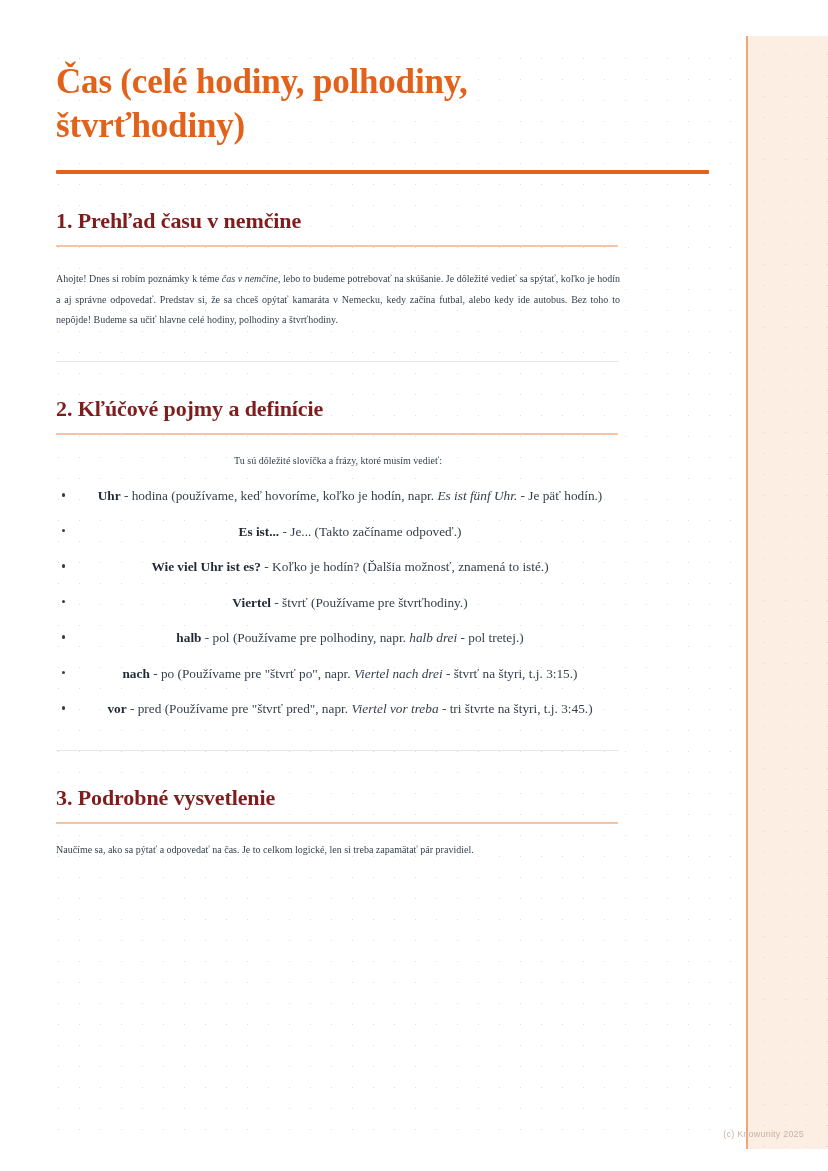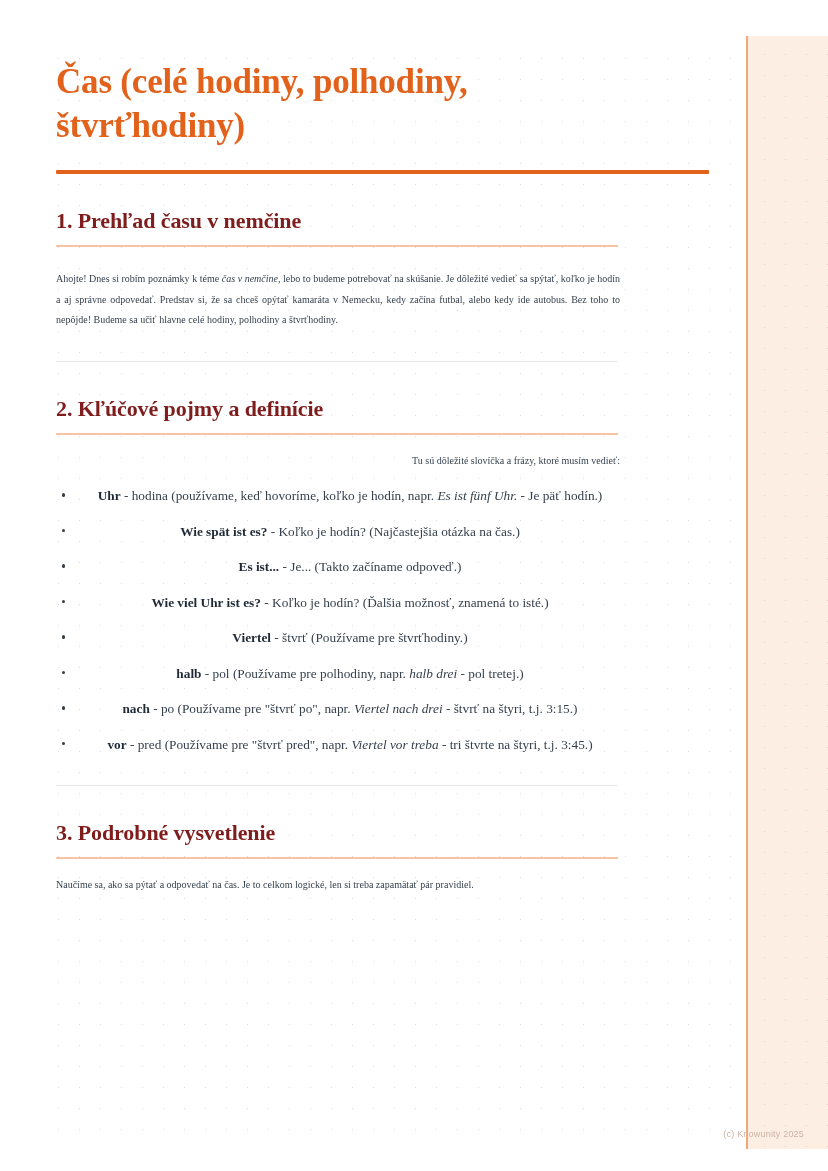--- a/index.html
+++ b/index.html
@@ -109,21 +109,21 @@
     line-height: 2.05;
     color: #343f4b;
     text-align: justify;
     text-justify: inter-word;
     width: 564px;
   }
   .para.lead {
     margin-top: 22px;
   }
   .para.tight {
-    text-align: right;
+    text-align: center;
   }
 
   em, .it {
     font-style: italic;
   }
   .bold {
     font-weight: 700;
     color: #1f2a36;
   }
 
@@ -194,21 +194,20 @@
 
     <div class="divider"></div>
 
     <div class="section">
       <h2 class="section-heading">2. Kľúčové pojmy a definície</h2>
       <div class="section-rule"></div>
       <p class="para tight">Tu sú dôležité slovíčka a frázy, ktoré musím vedieť:</p>
 
       <ul class="term-list">
         <li><span class="bold">Uhr</span><span> - hodina (používame, keď hovoríme, koľko je hodín, napr. </span><em>Es ist fünf Uhr.</em><span> - Je päť hodín.)</span></li>
-        <li><span class="bold">Wie spät ist es?</span><span> - Koľko je hodín? (Najčastejšia otázka na čas.)</span><em></em><span></span></li>
         <li><span class="bold">Es ist...</span><span> - Je... (Takto začíname odpoveď.)</span><em></em><span></span></li>
         <li><span class="bold">Wie viel Uhr ist es?</span><span> - Koľko je hodín? (Ďalšia možnosť, znamená to isté.)</span><em></em><span></span></li>
         <li><span class="bold">Viertel</span><span> - štvrť (Používame pre štvrťhodiny.)</span><em></em><span></span></li>
         <li><span class="bold">halb</span><span> - pol (Používame pre polhodiny, napr. </span><em>halb drei</em><span> - pol tretej.)</span></li>
         <li><span class="bold">nach</span><span> - po (Používame pre "štvrť po", napr. </span><em>Viertel nach drei</em><span> - štvrť na štyri, t.j. 3:15.)</span></li>
         <li><span class="bold">vor</span><span> - pred (Používame pre "štvrť pred", napr. </span><em>Viertel vor treba</em><span> - tri štvrte na štyri, t.j. 3:45.)</span></li>
       </ul>
     </div>
 
     <div class="divider"></div>

